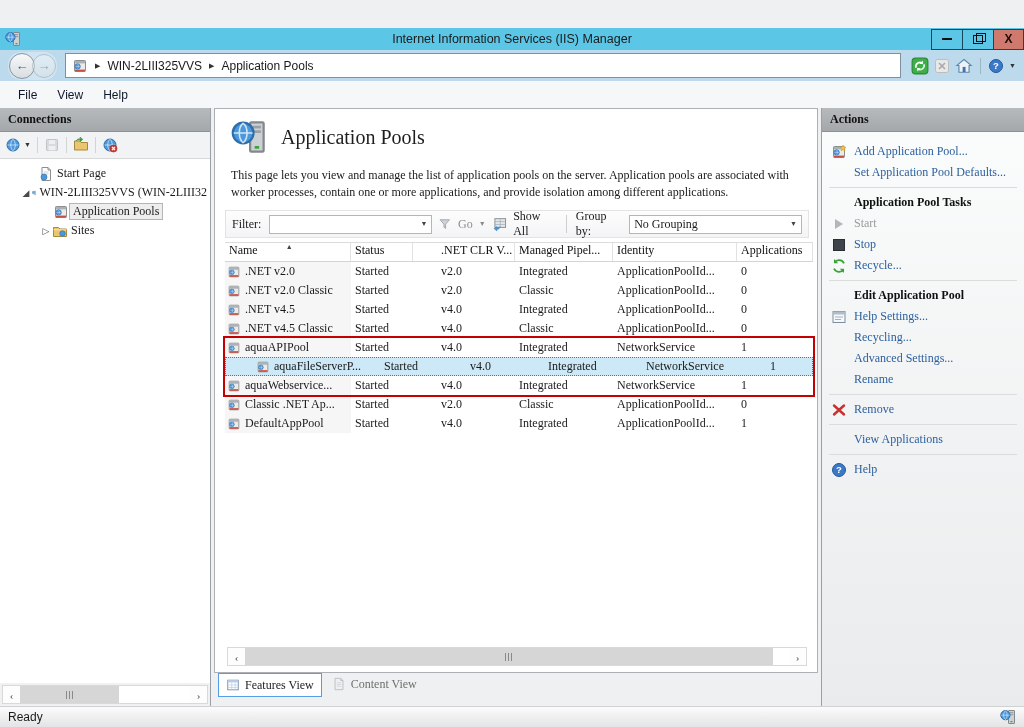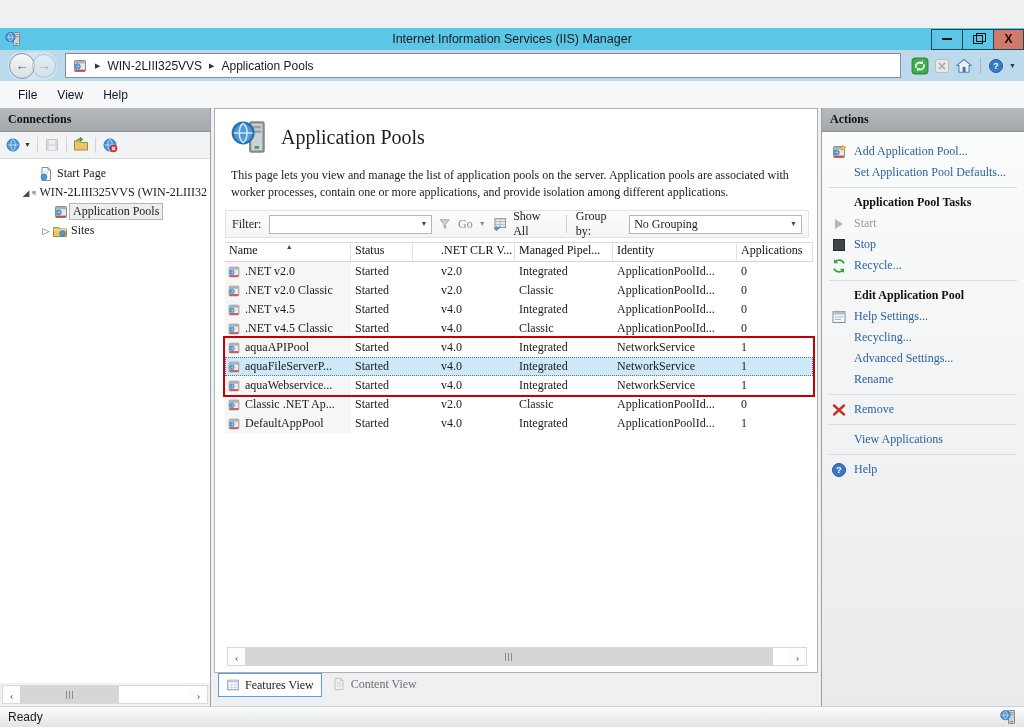--- a/index.html
+++ b/index.html
@@ -86,21 +86,21 @@
   .c-name{width:126px;flex:0 0 auto;}
   .c-status{width:62px;flex:0 0 auto;}
   .c-clr{width:78px;flex:0 0 auto;margin-left:24px;}
   .c-pipe{width:98px;flex:0 0 auto;}
   .c-ident{width:124px;flex:0 0 auto;}
   .c-apps{flex:1;}
   .sort-arrow{font-size:7px;color:#444;margin-left:28px;}
   .trow{display:flex;height:19px;align-items:center;font-size:12px;color:#1a1a1a;}
   .trow .c-name{display:flex;align-items:center;gap:4px;height:100%;background:#f6f6f6;padding-left:2px;}
   .trow.selected{background:#cde8f6;outline:1px dotted #4d7a99;outline-offset:-1px;}
-  .trow.selected .c-name{background:transparent;}
+  .trow.selected .c-name{background:transparent;margin-left:29px;}
   .red-group{outline:2px solid #c40000;outline-offset:0;position:relative;z-index:2;}
   .list-spacer{flex:1;}
   .list-hscroll{margin:0 2px 2px 2px;}
 
   
   .tabsbar{height:33px;display:flex;align-items:flex-start;gap:3px;padding-left:4px;flex:0 0 auto;font-size:12px;}
   .tab{display:flex;align-items:center;gap:5px;height:22px;padding:0 7px;color:#222;}
   .tab.active{background:#fff;border:1px solid #569de5;}
   .tab.inactive{color:#6f6f6f;}
 

